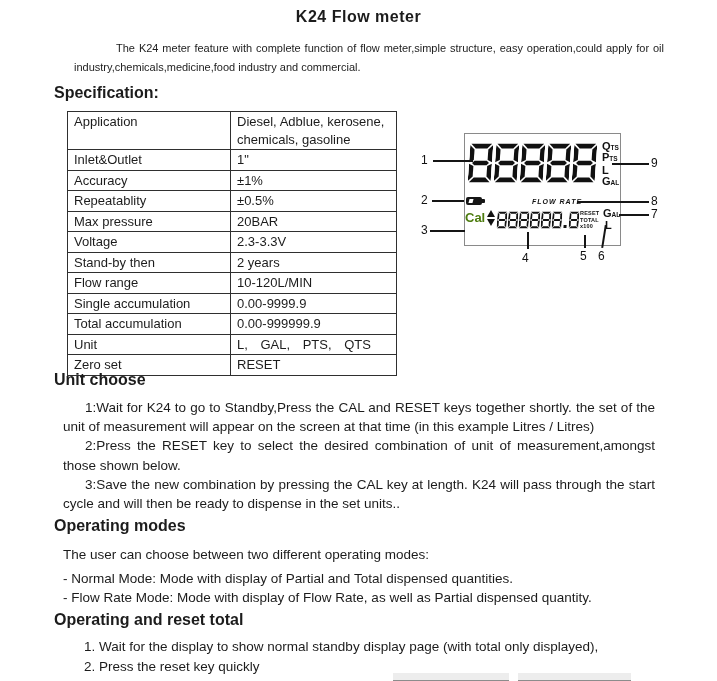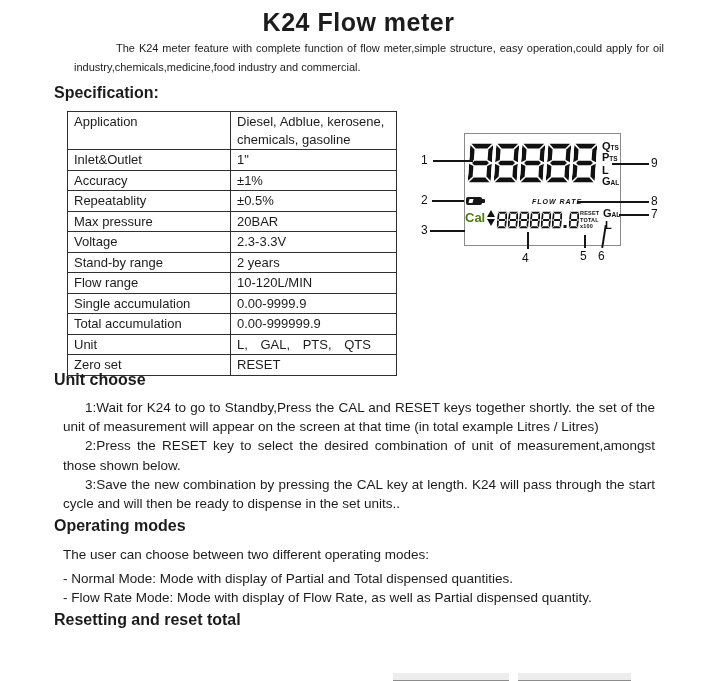--- a/index.html
+++ b/index.html
@@ -2,21 +2,21 @@
 <html><head>
 <meta charset="utf-8">
 <style>
   html,body{margin:0;padding:0;background:#fff;}
   .page{
     position:relative;width:717px;height:681px;background:#ffffff;
     font-family:"Liberation Sans", sans-serif;color:#1c1c1c;overflow:hidden;
   }
   .doc-title{
     position:absolute;top:8px;left:0;width:717px;text-align:center;
-    font-size:25px;font-weight:bold;letter-spacing:0.5px;
+    font-size:16px;font-weight:bold;letter-spacing:0.5px;
   }
   .intro{
     position:absolute;top:39px;left:74px;width:590px;
     font-size:11px;line-height:19px;text-align:justify;text-indent:42px;
   }
   .sec-heading{position:absolute;left:54px;font-size:16px;font-weight:bold;}
   .h-spec{top:84px;}
   .h-unit{top:371px;}
   .h-op{top:517px;}
   .h-reset{top:611px;}
@@ -114,21 +114,21 @@
         </tr>
     <tr>
           <td class="c1">Max pressure</td>
           <td>20BAR</td>
         </tr>
     <tr>
           <td class="c1">Voltage</td>
           <td>2.3-3.3V</td>
         </tr>
     <tr>
-          <td class="c1">Stand-by range</td>
+          <td class="c1">Stand-by then</td>
           <td>2 years</td>
         </tr>
     <tr>
           <td class="c1">Flow range</td>
           <td>10-120L/MIN</td>
         </tr>
     <tr>
           <td class="c1">Single accumulation</td>
           <td>0.00-9999.9</td>
         </tr>
@@ -229,30 +229,34 @@
     <div class="cn" style="left:102px;top:134px;">4</div>
     <div class="cn" style="left:160px;top:132px;">5</div>
     <div class="cn" style="left:178px;top:132px;">6</div>
     <div class="cn" style="left:231px;top:90px;">7</div>
     <div class="cn" style="left:231px;top:77px;">8</div>
     <div class="cn" style="left:231px;top:39px;">9</div>
   </div>
 
   <div class="sec-heading h-unit">Unit choose</div>
   <div class="steps steps-unit">
-    <p>1:Wait for K24 to go to Standby,Press the CAL and RESET keys together shortly. the set of the unit of measurement will appear on the screen at that time (in total example Litres / Litres)</p>
+    <p>1:Wait for K24 to go to Standby,Press the CAL and RESET keys together shortly. the set of the unit of measurement will appear on the screen at that time (in this example Litres / Litres)</p>
     <p>2:Press the RESET key to select the desired combination of unit of measurement,amongst those shown below.</p>
     <p>3:Save the new combination by pressing the CAL key at length. K24 will pass through the start cycle and will then be ready to dispense in the set units..</p>
   </div>
 
   <div class="sec-heading h-op">Operating modes</div>
   <div class="op-lines">
     <div class="first">The user can choose between two different operating modes:</div>
     <div>- Normal Mode: Mode with display of Partial and Total dispensed quantities.</div>
     <div>- Flow Rate Mode: Mode with display of Flow Rate, as well as Partial dispensed quantity.</div>
   </div>
 
-  <div class="sec-heading h-reset">Resetting and reset total</div>
+  <div class="sec-heading h-reset">Operating and reset total</div>
+  <div class="reset-steps">
+    <div>1. Wait for the display to show normal standby display page (with total only displayed),</div>
+    <div>2. Press the reset key quickly</div>
+  </div>
 
   <div class="bottom-bar bar1"></div>
   <div class="bottom-bar bar2"></div>
 
 </div>
 
 </body></html>

